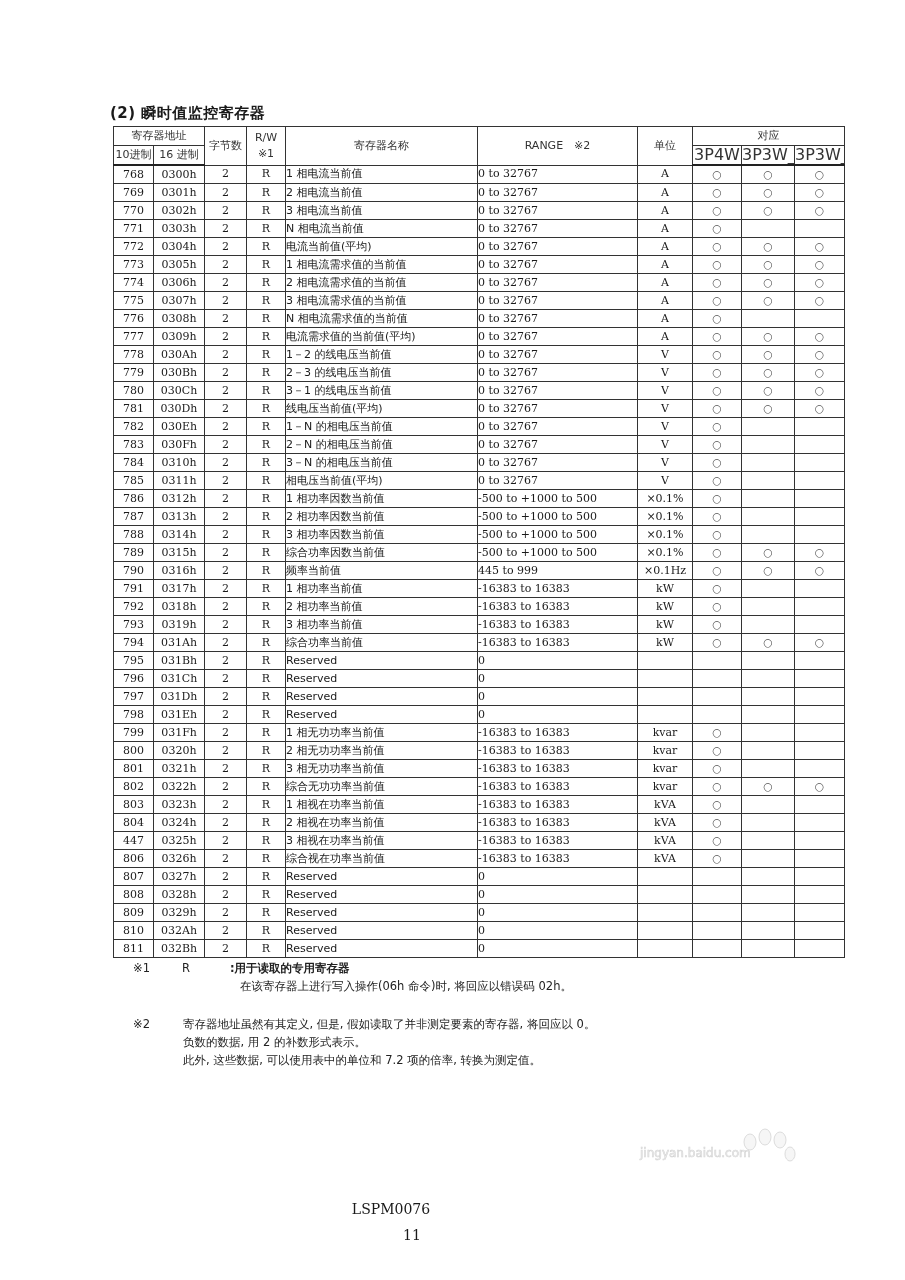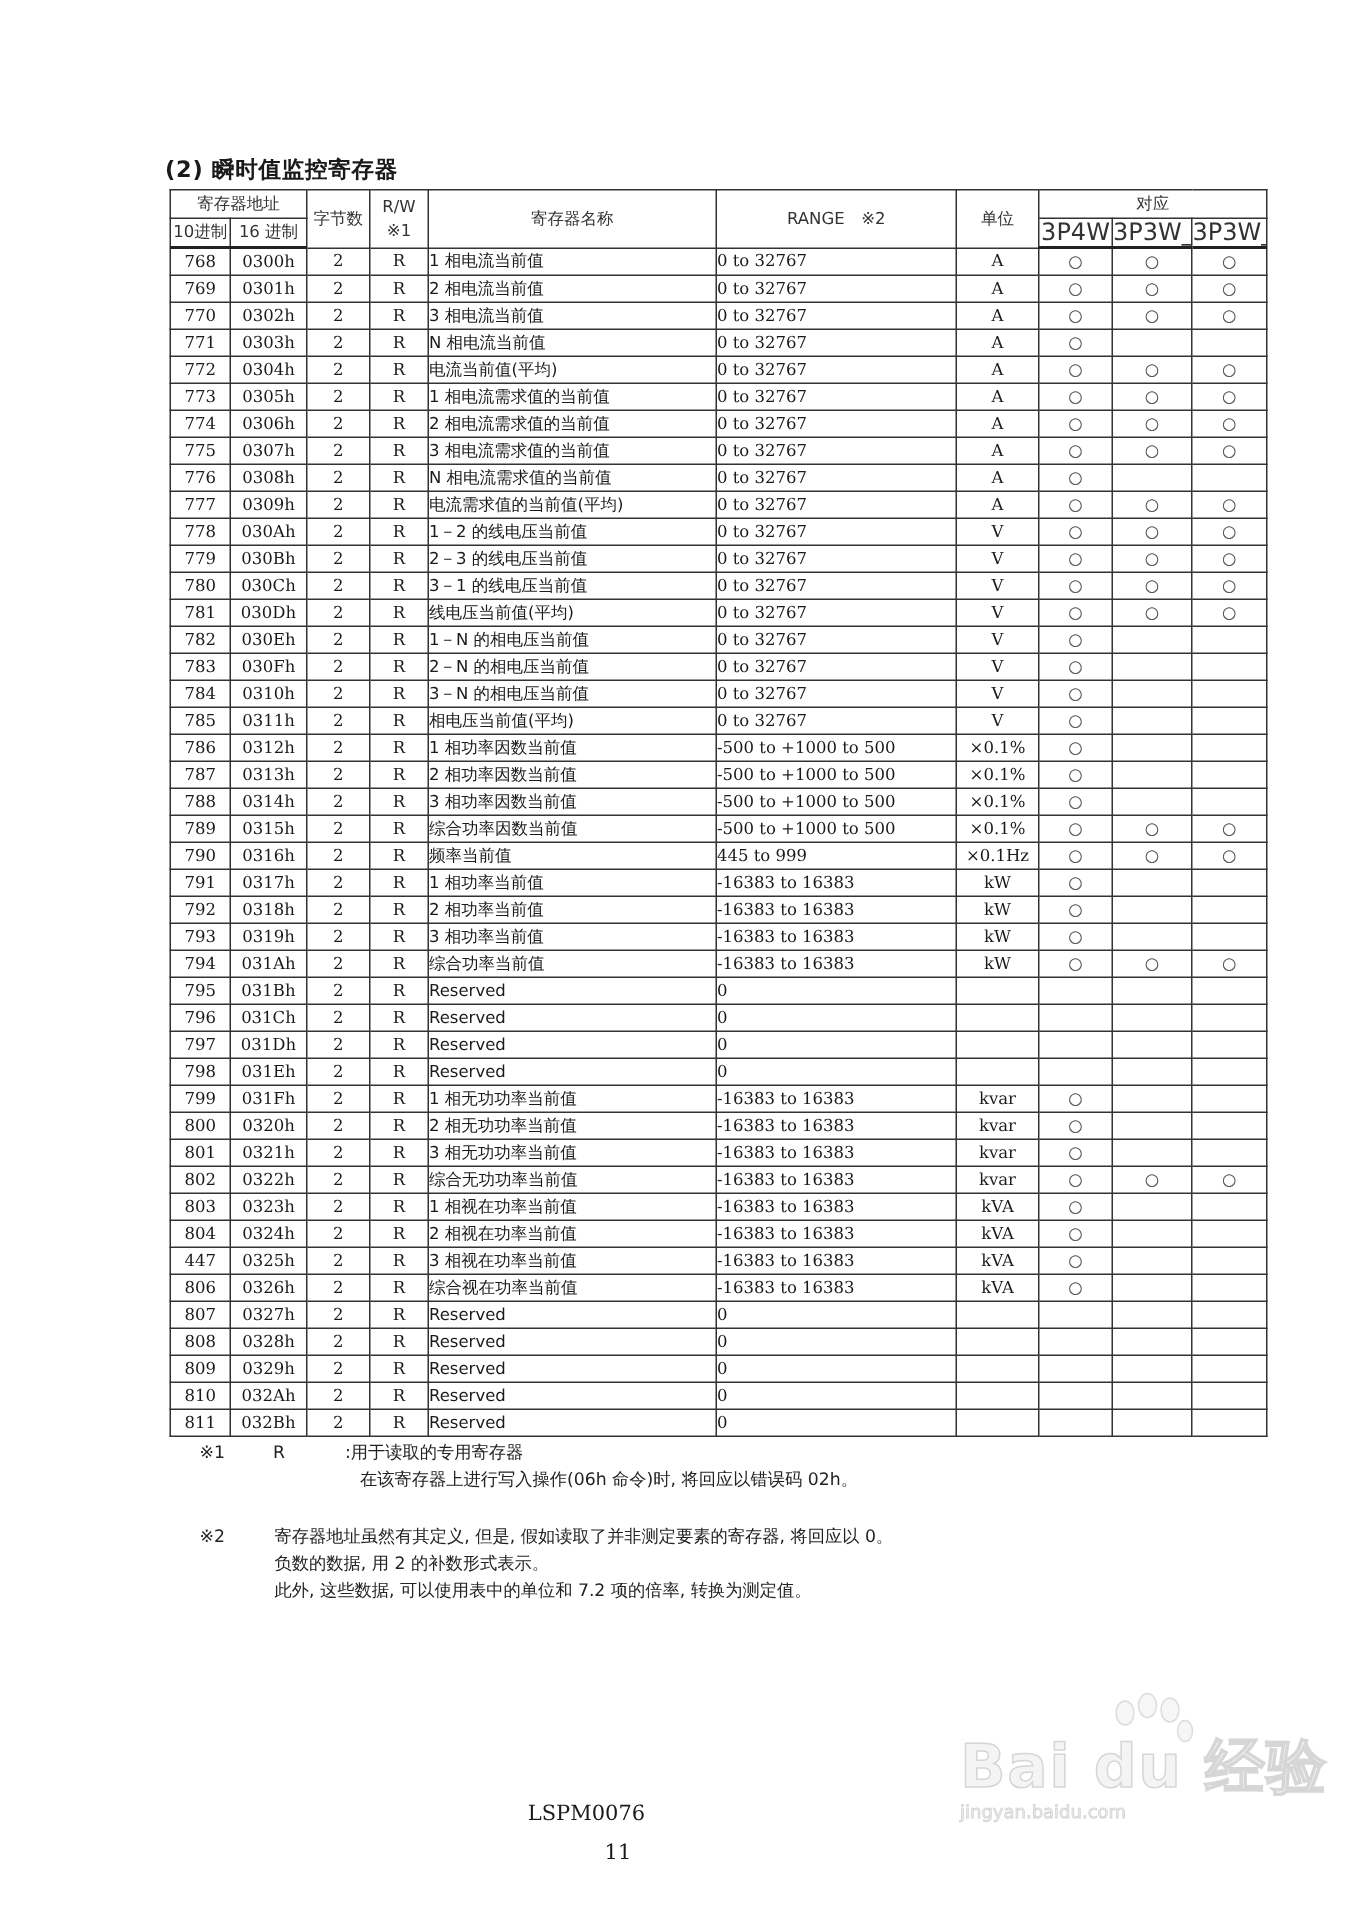--- a/index.html
+++ b/index.html
@@ -591,33 +591,32 @@
     <td class="c"></td>
     <td class="mark"></td>
     <td class="mark"></td>
     <td class="mark"></td>
   </tr>
     </tbody>
 </table>
 
 <div class="foot" style="left:133px;top:961px;">※1</div>
 <div class="foot" style="left:182px;top:961px;">R</div>
-<div class="foot" style="left:230px;top:961px;">:用于读取的专用寄存器</div>
+<div class="foot" style="left:230px;top:961px;font-weight:bold;">:用于读取的专用寄存器</div>
 <div class="foot" style="left:240px;top:979px;">在该寄存器上进行写入操作(06h 命令)时, 将回应以错误码 02h。</div>
 
 <div class="foot" style="left:133px;top:1017px;">※2</div>
 <div class="foot" style="left:183px;top:1017px;">寄存器地址虽然有其定义, 但是, 假如读取了并非测定要素的寄存器, 将回应以 0。</div>
 <div class="foot" style="left:183px;top:1035px;">负数的数据, 用 2 的补数形式表示。</div>
 <div class="foot" style="left:183px;top:1053px;">此外, 这些数据, 可以使用表中的单位和 7.2 项的倍率, 转换为测定值。</div>
 
 <div class="docid" style="top:1201px;">LSPM0076</div>
 <div class="docid" style="top:1227px;margin-left:21px;">11</div>
 
 <div class="wm">
   <svg width="70" height="40" style="position:absolute;left:92px;top:-22px;">
     <ellipse cx="18" cy="14" rx="6" ry="8" fill="#f6f6f6" stroke="#dcdcdc"></ellipse>
     <ellipse cx="33" cy="9" rx="6" ry="8" fill="#f6f6f6" stroke="#dcdcdc"></ellipse>
     <ellipse cx="48" cy="12" rx="6" ry="8" fill="#f6f6f6" stroke="#dcdcdc"></ellipse>
     <ellipse cx="58" cy="26" rx="5" ry="7" fill="#f6f6f6" stroke="#dcdcdc"></ellipse>
   </svg>
-  <div class="big">Bai du 经验</div>
   <div class="small">jingyan.baidu.com</div>
 </div>
 
 </body></html>

